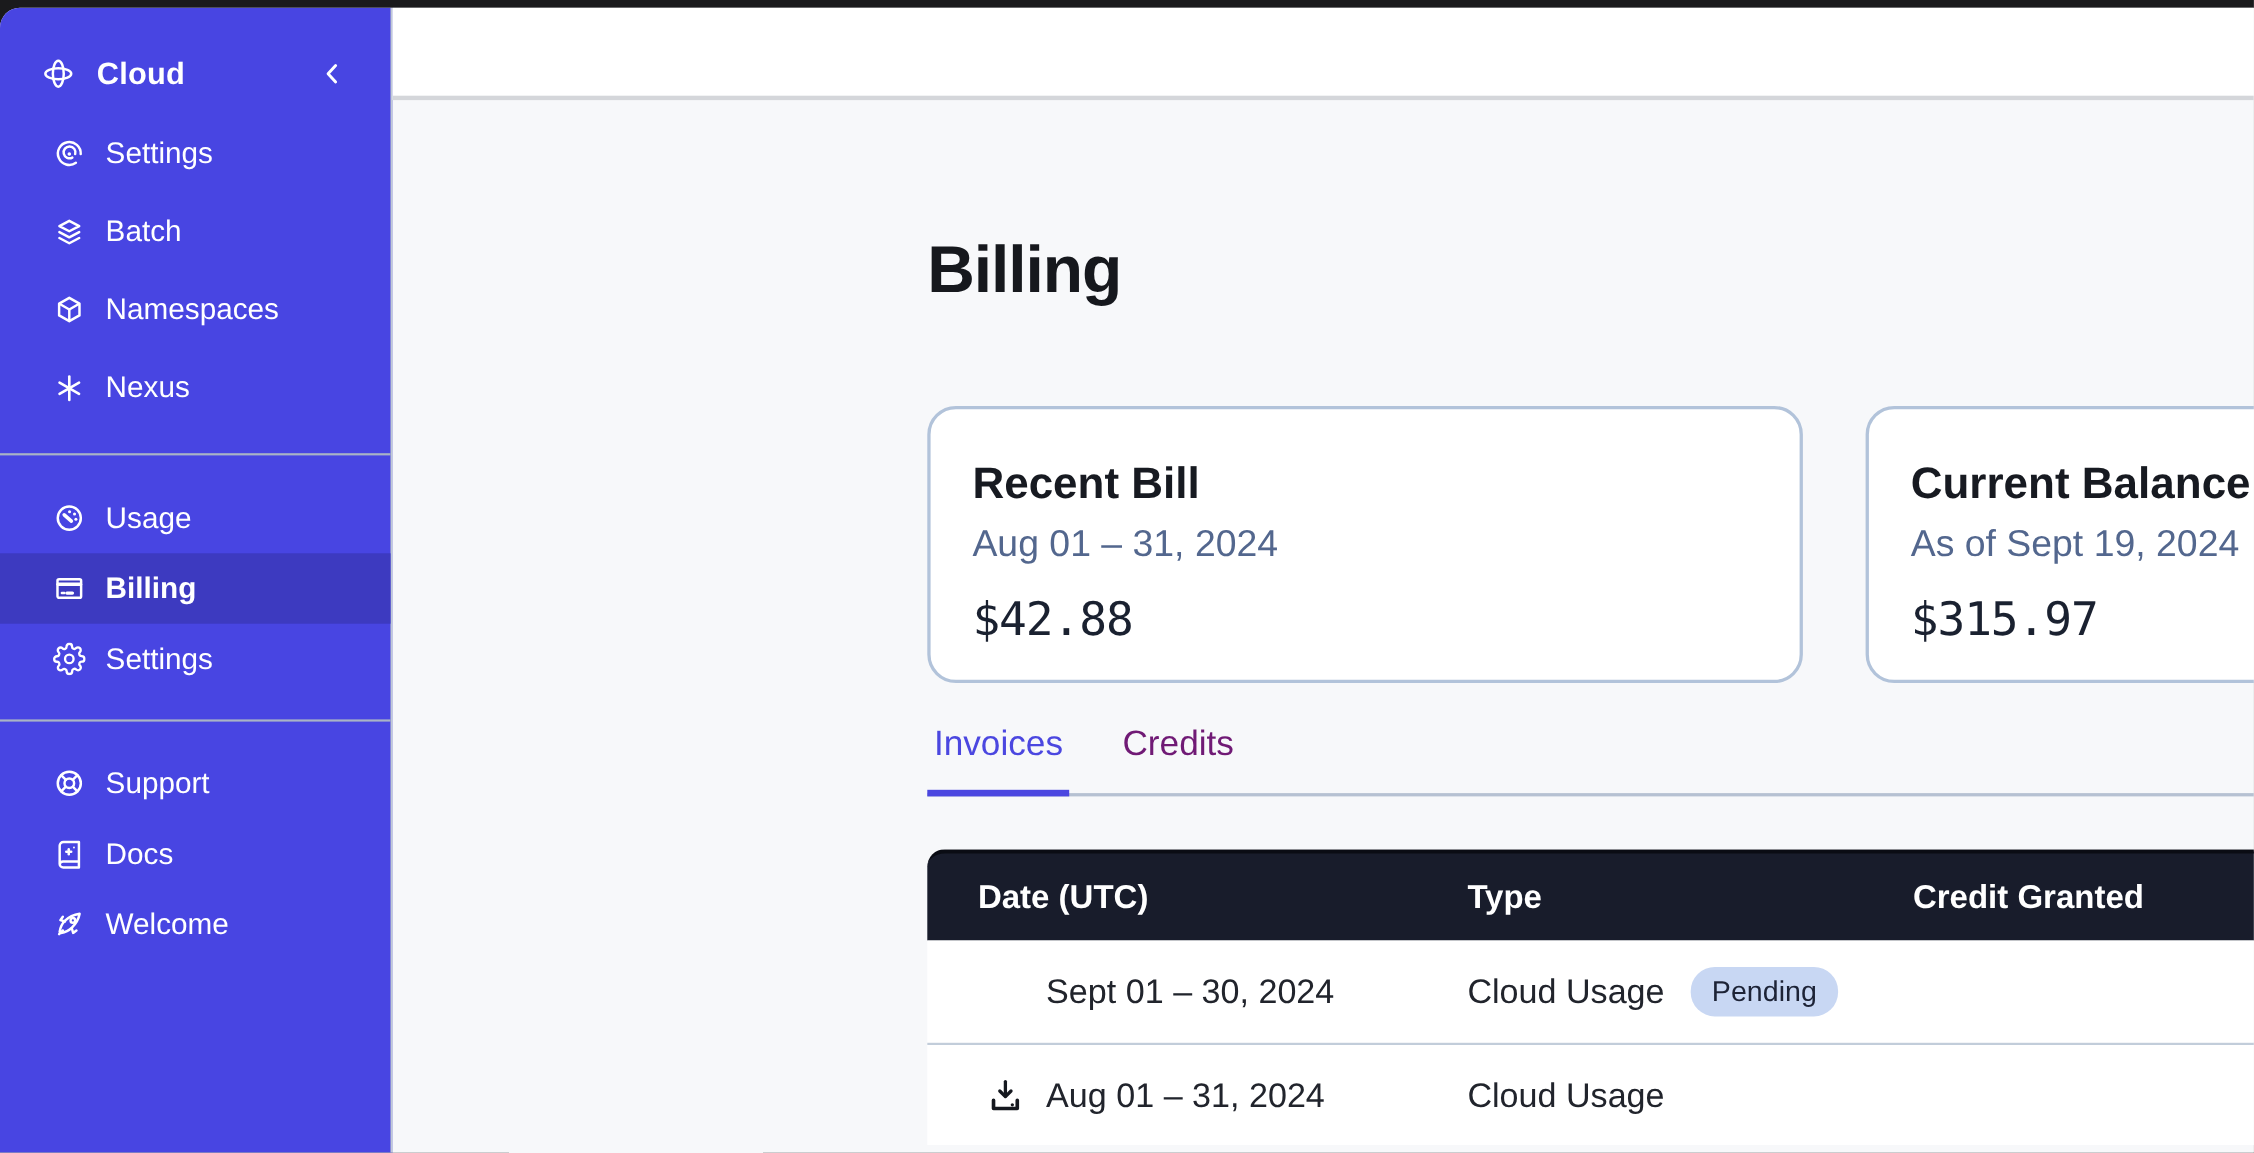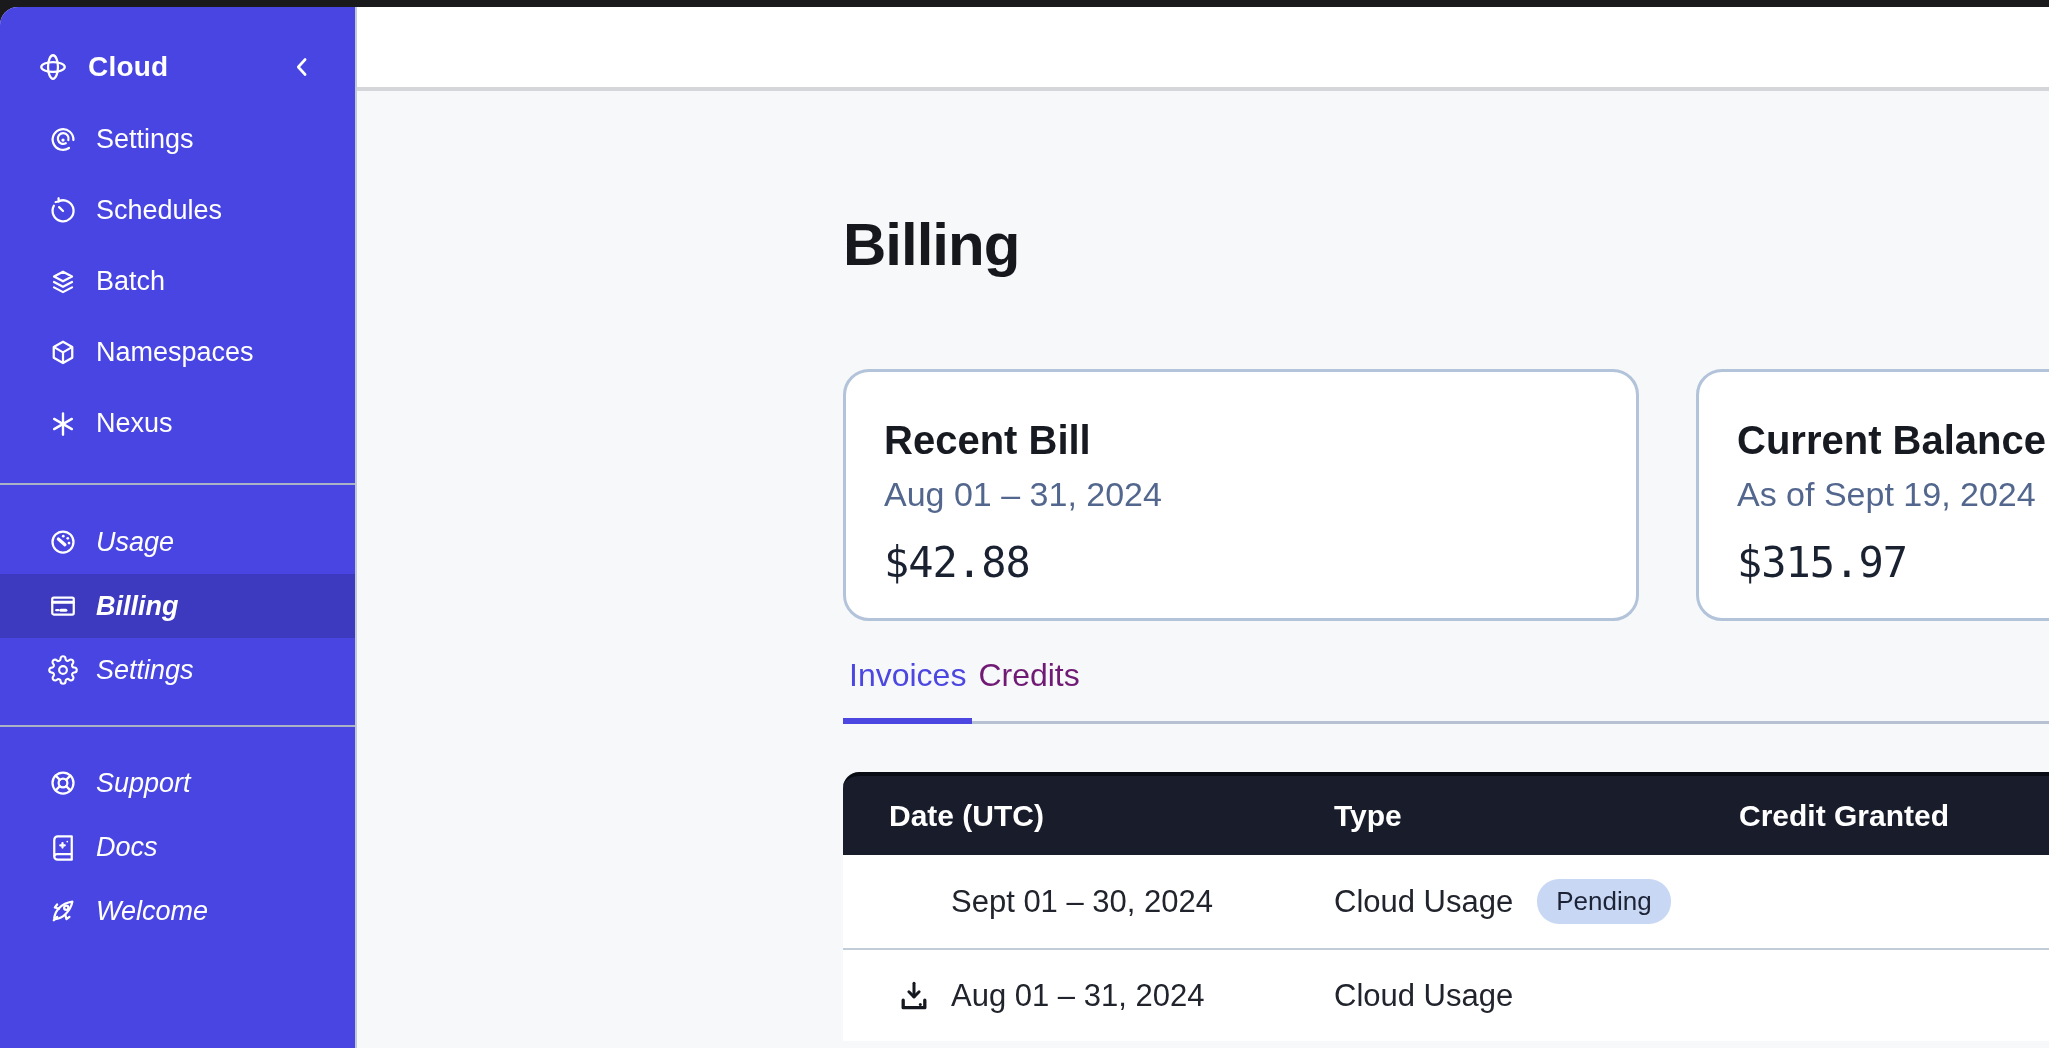--- a/index.html
+++ b/index.html
@@ -25,21 +25,21 @@
     margin-top:22px; height:75px;
     display:flex; align-items:center; padding-left:36px; gap:18px;
   }
   .brand-label{ font-size:28px; font-weight:600; letter-spacing:.2px; }
   .collapse-btn{ margin-left:auto; margin-right:38px; display:flex; align-items:center; cursor:pointer; }
   .nav-item{
     height:71px; display:flex; align-items:center;
     padding-left:48px; gap:18px; font-size:27px; font-weight:500;
     cursor:pointer; white-space:nowrap;
   }
-  .group2 .nav-item, .group3 .nav-item{ height:64px;font-style:italic; }
+  .group2 .nav-item, .group3 .nav-item{ height:64px; }
   .nav-item.selected{ background:#3d3ac0; font-weight:700; }
   .sb-divider{ height:2px; background:#a9b3c5; width:100%; }
   .div1{ margin-top:24px; }
   .gap-after-div1{ height:25px; }
   .div2{ margin-top:23px; }
   .gap-after-div2{ height:24px; }
   .icon{ display:flex; align-items:center; justify-content:center; }
   .icon svg{ display:block; }
 
   
@@ -56,21 +56,21 @@
     background:#ffffff; border:3px solid #b2c3da; border-radius:26px;
     padding:46px 38px 0 38px;
   }
   .card-title{ font-size:40px; font-weight:600; color:#171a21; }
   .card-subtitle{ margin-top:12px; font-size:34px; color:#53678e; }
   .card-amount{
     margin-top:24px; font-size:42px; color:#1a2130;
     font-family:"DejaVu Sans Mono", monospace; letter-spacing:-1px;
   }
   
-  .tabs{ margin-top:36px; display:flex; border-bottom:3px solid #b6c1d2; }
+  .tabs{ margin-top:36px; display:flex; gap:42px; border-bottom:3px solid #b6c1d2; }
   .tab{
     font-size:32px; font-weight:500; color:#701a75;
     padding:0 6px 24px 6px; margin-bottom:-3px;
     border-bottom:6px solid transparent; cursor:pointer;
   }
   .tab.active{ color:#4b47e0; border-bottom-color:#4b47e0; }
 
   
   .invoice-table{ margin-top:48px; width:1649px; }
   .t-header{
@@ -122,30 +122,20 @@
       <span class="icon">
         <svg width="30" height="30" viewBox="0 0 24 24" fill="none" stroke="currentColor" stroke-width="1.8" stroke-linecap="round">
           <path d="M16.8 18.4A8.3 8.3 0 1 1 20.3 12"></path>
           <path d="M14.2 14.6A4.3 4.3 0 1 1 16.3 12"></path>
           <circle cx="12" cy="12" r="1.3" fill="currentColor" stroke="none"></circle>
         </svg>
       </span>
       <span>Settings</span>
     </div>
 
-    <div class="nav-item">
-      <span class="icon">
-        <svg width="30" height="30" viewBox="0 0 24 24" fill="none" stroke="currentColor" stroke-width="1.8" stroke-linecap="round" stroke-linejoin="round">
-          <path d="M8.6 4.2a8.4 8.4 0 1 1-3.9 3.6"></path>
-          <path d="M12 12 8.9 8.9"></path>
-          <path d="M8.4 1.8l.3 2.6-2.6.4"></path>
-        </svg>
-      </span>
-      <span>Schedules</span>
-    </div>
 
     <div class="nav-item">
       <span class="icon">
         <svg width="30" height="30" viewBox="0 0 24 24" fill="none" stroke="currentColor" stroke-width="1.8" stroke-linecap="round" stroke-linejoin="round">
           <path d="M12 3.8 4.8 7.6l7.2 3.8 7.2-3.8Z"></path>
           <path d="m4.8 12 7.2 3.8 7.2-3.8"></path>
           <path d="m4.8 16.3 7.2 3.8 7.2-3.8"></path>
         </svg>
       </span>
       <span>Batch</span>

